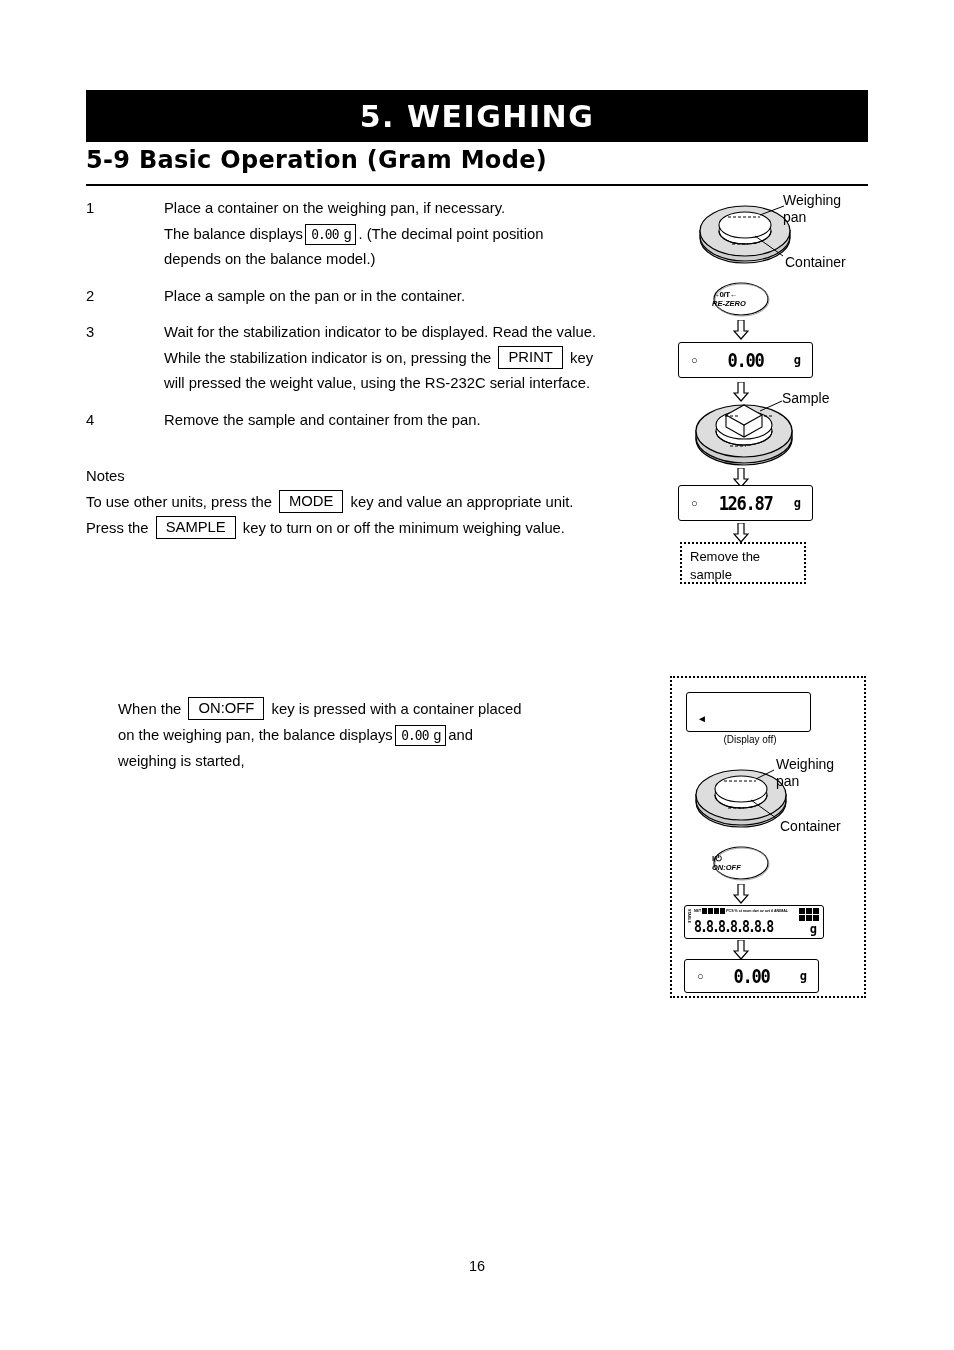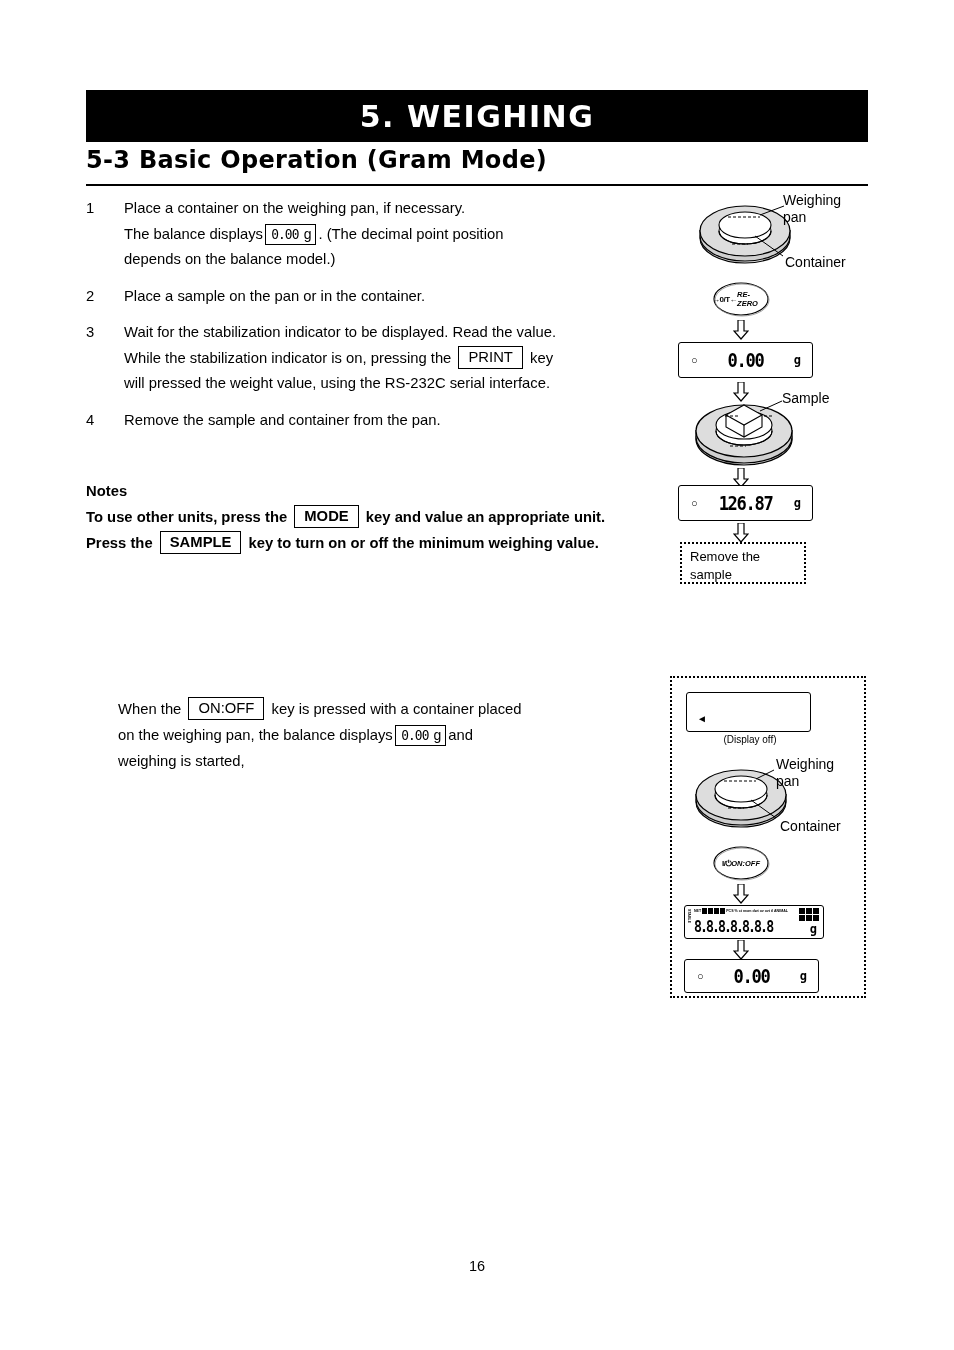--- a/index.html
+++ b/index.html
@@ -67,30 +67,31 @@
   .step {
     display: flex;
     margin-bottom: 11px;
   }
   .step-num {
     width: 38px;
     flex: 0 0 38px;
   }
   .step-body {
     flex: 1;
+    margin-left: 40px;
   }
   .note-block {
     margin-left: 38px;
     font-weight: bold;
     margin-top: 12px;
     margin-bottom: 14px;
   }
   .notes-block {
-    margin-top: 45px;
-    font-weight: bold;
+    margin-top: 30px;
+    font-weight: normal;
     line-height: 26px;
   }
 
   
   .keybox {
     display: inline-block;
     border: 1.4px solid #000;
     padding: 0px 9px 1px 9px;
     line-height: 20px;
     margin: 0 3px;
@@ -160,22 +161,21 @@
   
   .key-oval {
     position: absolute;
     width: 58px;
     height: 38px;
   }
   .key-oval .ko-txt {
     position: absolute;
     inset: 0;
     display: flex;
-    flex-direction: row;
-    align-items: center;
+    flex-direction: column;
     justify-content: center;
     font-size: 7.5px;
     font-weight: bold;
     font-style: italic;
     line-height: 9px;
   }
   .key-oval .ko-sym {
     font-size: 8px;
     font-style: normal;
     font-weight: bold;
@@ -344,21 +344,21 @@
     text-align: center;
     font-size: 14.5px;
   }
 </style>
 </head>
 <body>
 
 <div class="chapter-bar">
   <span class="title">5. WEIGHING</span>
 </div>
-<div class="section-head">5-3  Basic Operation (Gram Mode)</div>
+<div class="section-head">5-9  Basic Operation (Gram Mode)</div>
 <div class="section-rule"></div>
 
 <div class="text-col">
 
   <div class="step">
     <div class="step-num">1</div>
     <div class="step-body">
       <div>Place a container on the weighing pan, if necessary.</div>
       <div>
         <span>The balance displays</span><span class="lcdbox"><span class="seg">0.00</span> <span>g</span></span><span>. (The decimal point position</span>

